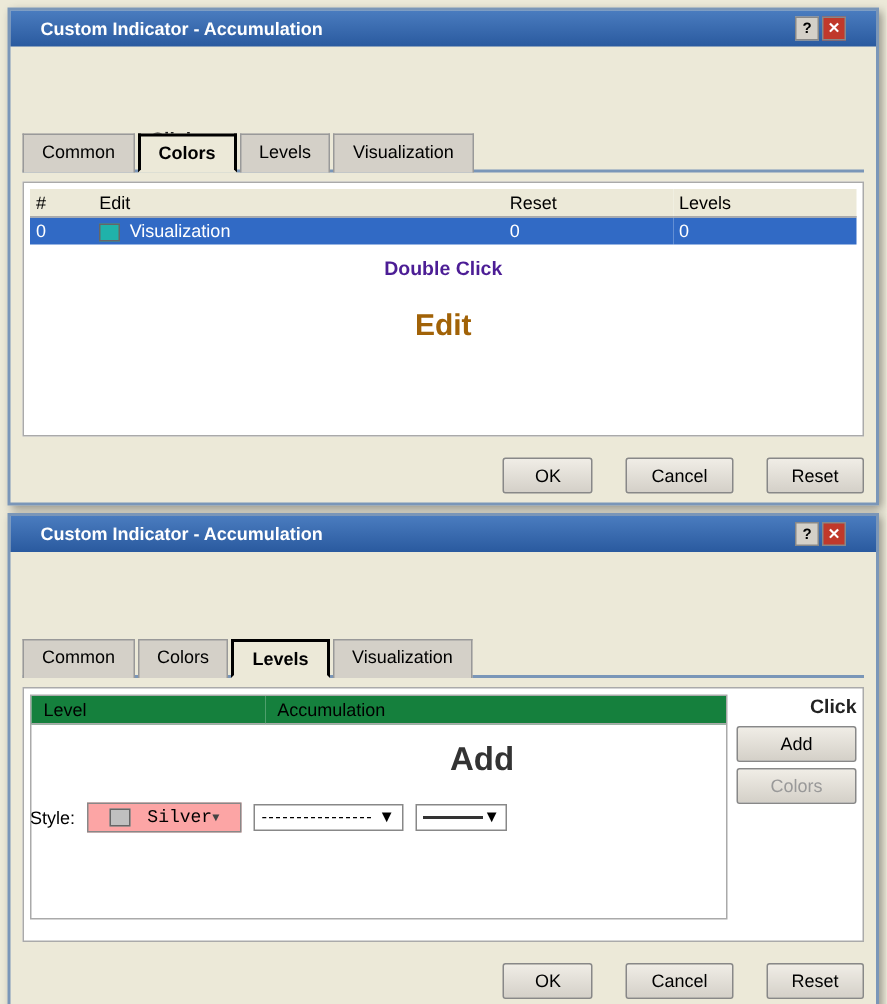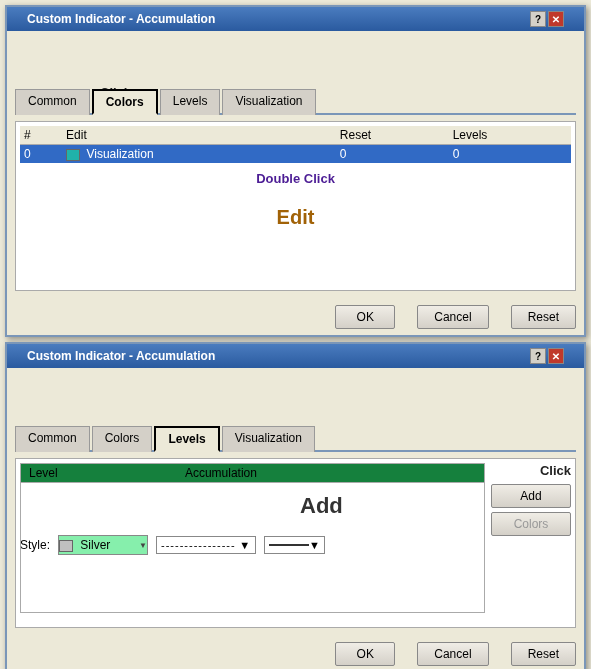--- a/index.html
+++ b/index.html
@@ -207,27 +207,28 @@
       flex-wrap: wrap;
     }
 
     .style-label {
       font-size: 12px;
     }
 
     .select-box {
       display: flex;
       align-items: center;
-      background: #86efac;
-      border: 1px solid #888;
-      padding: 2px 0;
+      background: #fca5a5;
+      border: 1px solid #888;
+      padding: 2px 14px;
       min-width: 90px;
       font-size: 12px;
       cursor: pointer;
       justify-content: space-between;
+      font-family: Liberation Mono, monospace;
     }
 
     .select-box .arrow {
       font-size: 8px;
       color: #444;
     }
 
     .select-swatch {
       display: inline-block;
       width: 14px;

